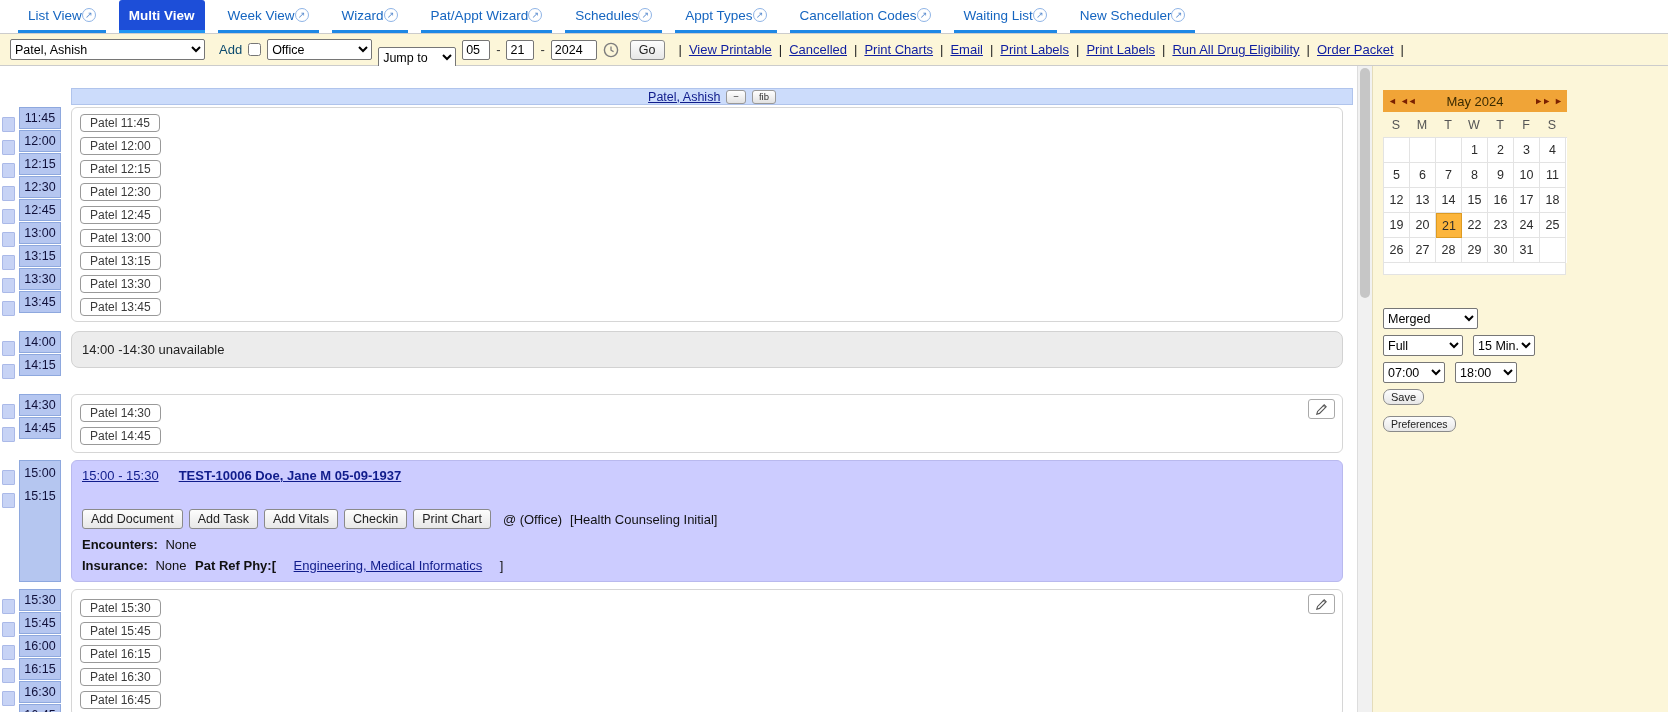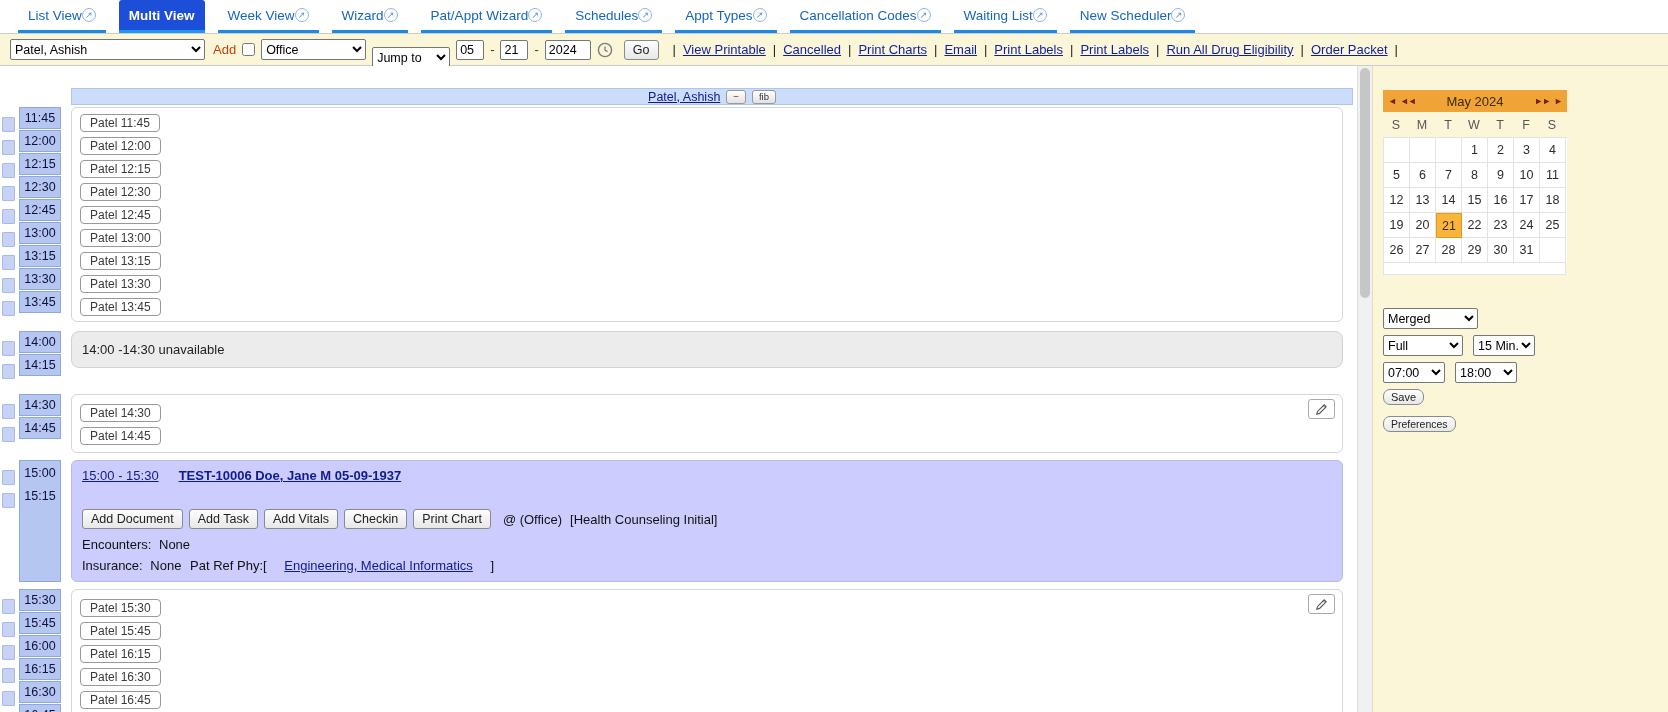--- a/index.html
+++ b/index.html
@@ -12,21 +12,21 @@
   .tab { display:flex; align-items:center; gap:0; padding:0 10px; border-bottom:3px solid #1e88e5; cursor:pointer; white-space:nowrap; }
   .tab-label { color:#1565c0; font-size:13.5px; }
   .tab.active { background:#1d4ed8; border-bottom-color:#2196f3; border-radius:3px 3px 0 0; }
   .tab.active .tab-label { color:#fff; font-weight:bold; }
   .popout { width:14px; height:14px; min-width:14px; border:1px solid #8fb4e6; border-radius:50%; color:#5f8fd0; font-size:9px; line-height:12px; display:flex; align-items:center; justify-content:center; }
 
   
   .toolbar { height:33px; background:#fcf6d9; border-top:1px solid #cccccc; border-bottom:1px solid #cccccc; display:flex; align-items:center; padding:0 10px; gap:6px; flex-shrink:0; }
   select.sel { font-family:inherit; font-size:12.5px; height:21px; border:1px solid #767676; background:#fff; border-radius:2px; }
   .w195 { width:195px; } .w105 { width:105px; } .w78 { width:78px;margin-top:16px; } .w95 { width:95px; } .w80 { width:80px; } .w62 { width:62px; }
-  .add-label { font-size:13px; color:#c2410c; margin-left:2px; }
+  .add-label { font-size:13px; color:#0c4a6e; margin-left:8px; }
   .dt { height:20px; border:1px solid #767676; font-size:12.5px; font-family:inherit; padding:0 3px; border-radius:2px; }
   .dt.m,.dt.d { width:28px; } .dt.y { width:46px; }
   .dsep { color:#333; }
   .clock { width:17px; height:17px; display:flex; align-items:center; justify-content:center; cursor:pointer; }
   .btn { font-family:inherit; font-size:12.5px; color:#222; border:1px solid #8a8a8a; background:linear-gradient(#fdfdfd,#e7e7e7); border-radius:3px; padding:2px 8px; cursor:pointer; white-space:nowrap; }
   .btn.go { margin-left:4px; }
   .links { display:flex; align-items:center; gap:7px; margin-left:8px; white-space:nowrap; font-size:13px; }
   .links .sep { color:#222; }
   a.tlink { color:#0f1ea0; text-decoration:underline; cursor:pointer; }
 
@@ -58,21 +58,21 @@
   .slot-btn { font-family:inherit; font-size:12px; color:#3a3a3a; border:1px solid #999; background:#fff; border-radius:4px; padding:1px 9px; cursor:pointer; white-space:nowrap; height:18px; }
   .edit-btn { position:absolute; top:4px; right:7px; width:27px; height:20px; border:1px solid #aaa; background:#fff; border-radius:3px; display:flex; align-items:center; justify-content:center; cursor:pointer; }
 
   .appt-line1 { display:flex; gap:20px; align-items:baseline; margin-bottom:7px; }
   .appt-time-link { color:#101c8c; text-decoration:underline; cursor:pointer; }
   .appt-patient-link { color:#101c8c; text-decoration:underline; font-weight:bold; cursor:pointer; }
   .appt-line2 { display:flex; gap:6px; align-items:center; margin-bottom:8px;margin-top:26px; }
   .appt-loc { margin-left:6px; }
   .appt-type { margin-left:2px; }
   .appt-line3 { margin-bottom:6px; }
-  .appt-line3 b, .appt-line4 b { font-weight:normal; }
+  .appt-line3 b, .appt-line4 b { font-weight:bold; }
   .appt-line3 span { margin-left:4px; }
   .appt-line4 span.val { margin-left:4px; margin-right:5px; }
   .appt-ref-link { color:#101c8c; text-decoration:underline; cursor:pointer; margin:0 14px; }
 
   
   .vscroll { width:15px; background:#f1f1f1; border-left:1px solid #dddddd; flex-shrink:0; position:relative; }
   .vthumb { position:absolute; top:2px; left:2px; right:2px; height:230px; background:#c6c6c6; border-radius:6px; cursor:pointer; }
 
   
   .sidebar { width:296px; background:#fcf6d9; flex-shrink:0; padding:24px 0 0 10px; border-left:1px solid #e4dcba; overflow:hidden; }

